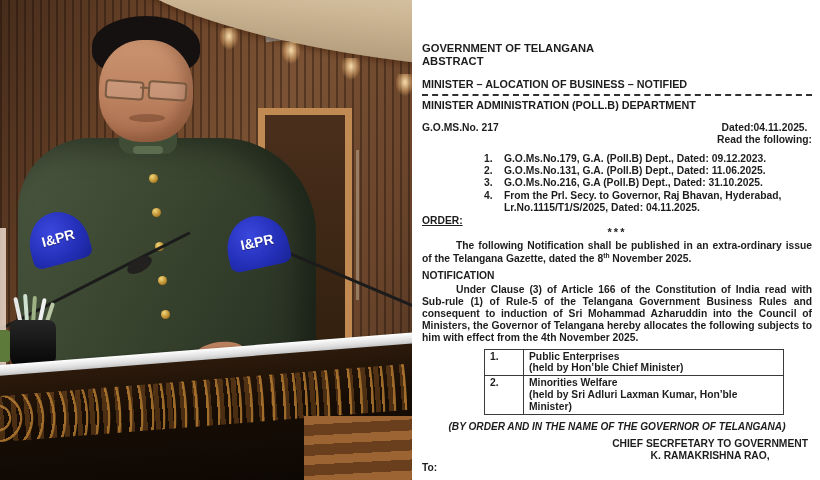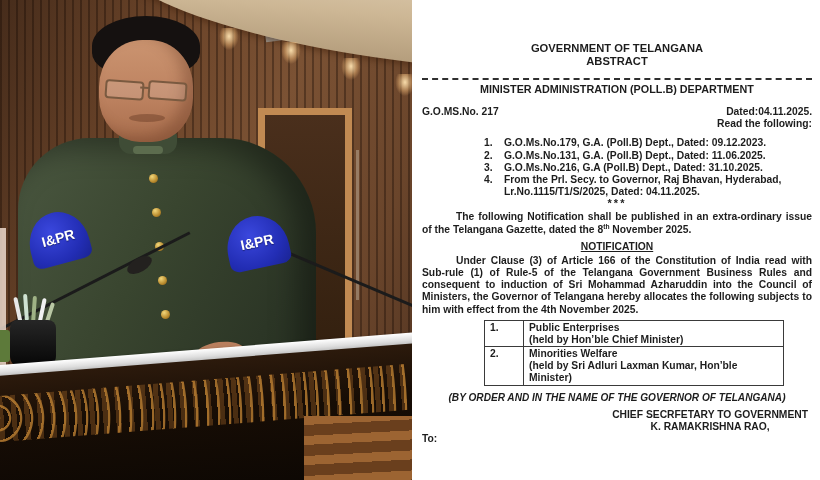--- a/index.html
+++ b/index.html
@@ -71,37 +71,37 @@
   .podium-ornament{position:absolute;left:0;top:20px;width:100%;height:46px;opacity:.85;
     background:
       repeating-radial-gradient(circle at 12px 22px, rgba(205,140,55,.85) 0 2px, rgba(0,0,0,0) 3px 11px),
       repeating-linear-gradient(90deg, rgba(160,100,40,.45) 0 5px, rgba(0,0,0,0) 5px 13px);}
   .steps{position:absolute;right:0;bottom:0;width:108px;height:64px;
     background:repeating-linear-gradient(177deg,#9c6432 0 9px,#6a3f1d 9px 20px);}
 
   
   .doc{position:relative;width:408px;height:480px;background:#ffffff;color:#1d1d1d;box-sizing:border-box;
     padding:42px 8px 0 10px;font-weight:bold;font-size:10.3px;line-height:1.18;overflow:hidden;}
-  .c{text-align:center;}
+  .c{}
   .doc-title,.doc-abstract{font-size:11.2px;}
   .doc-abstract{margin-bottom:10px;}
   .doc-subject{font-size:10.8px;}
   .dash-rule{border-top:2px dashed #2f2f2f;height:0;margin:3px 0 3px;}
   .doc-dept{font-size:10.8px;margin-bottom:10px;}
   .go-row{display:flex;justify-content:space-between;align-items:flex-start;margin-bottom:7px;}
-  .go-right{text-align:right;}
+  .go-right{text-align:center;}
   .refs{margin:0 0 0 62px;}
   .ref{display:flex;}
   .ref-num{width:20px;flex:0 0 20px;}
   .ref-text{flex:1;}
   .order-label{text-decoration:underline;margin-top:1px;}
   .stars{text-align:center;font-size:11px;letter-spacing:2px;line-height:1;}
   .para{text-align:justify;text-indent:34px;margin:2px 0 0;}
   sup{font-size:.65em;}
-  .notif-head{text-decoration:underline;margin-top:4px;}
+  .notif-head{margin-top:4px;}
   .subjects{border-collapse:collapse;margin:4px 0 0 62px;width:300px;}
   .subjects td{border:1.5px solid #3a3a3a;padding:1px 5px;vertical-align:top;line-height:1.15;}
   .td-num{width:28px;}
   .by-order{margin-top:6px;text-align:center;font-size:10.1px;font-style:italic;}
   .sign-block{margin:5px 4px 0 auto;width:fit-content;text-align:center;}
   .to-label{margin-top:0;}
 </style>
 </head>
 <body>
 
@@ -162,20 +162,21 @@
     <div class="podium-strip"></div>
     <div class="podium-front">
       <div class="podium-ornament"></div>
     </div>
     <div class="steps"></div>
   </div>
 
   <div class="doc">
     <div class="doc-title c">GOVERNMENT OF TELANGANA</div>
     <div class="doc-abstract c">ABSTRACT</div>
+    <div class="doc-subject c">MINISTER – ALOCATION OF BUSINESS – NOTIFIED</div>
     <div class="dash-rule"></div>
     <div class="doc-dept c">MINISTER ADMINISTRATION (POLL.B) DEPARTMENT</div>
 
     <div class="go-row">
       <span>G.O.MS.No. 217</span>
       <span class="go-right">
         <div>Dated:04.11.2025.</div>
         <div>Read the following:</div>
       </span>
     </div>
@@ -192,20 +193,21 @@
       <div class="ref">
         <span class="ref-num">3.</span>
         <span class="ref-text">G.O.Ms.No.216, G.A (Poll.B) Dept., Dated: 31.10.2025.</span>
       </div>
       <div class="ref">
         <span class="ref-num">4.</span>
         <span class="ref-text">From the Prl. Secy. to Governor, Raj Bhavan, Hyderabad, Lr.No.1115/T1/S/2025, Dated: 04.11.2025.</span>
       </div>
     </div>
 
+    <div class="order-label">ORDER:</div>
     <div class="stars">***</div>
 
     <p class="para"><span>The following Notification shall be published in an extra-ordinary issue of the Telangana Gazette, dated the 8</span><sup>th</sup><span> November 2025.</span></p>
 
     <div class="notif-head c">NOTIFICATION</div>
     <p class="para">Under Clause (3) of Article 166 of the Constitution of India read with Sub-rule (1) of Rule-5 of the Telangana Government Business Rules and consequent to induction of Sri Mohammad Azharuddin into the Council of Ministers, the Governor of Telangana hereby allocates the following subjects to him with effect from the 4th November 2025.</p>
 
     <table class="subjects">
       <tbody>
           <tr>

